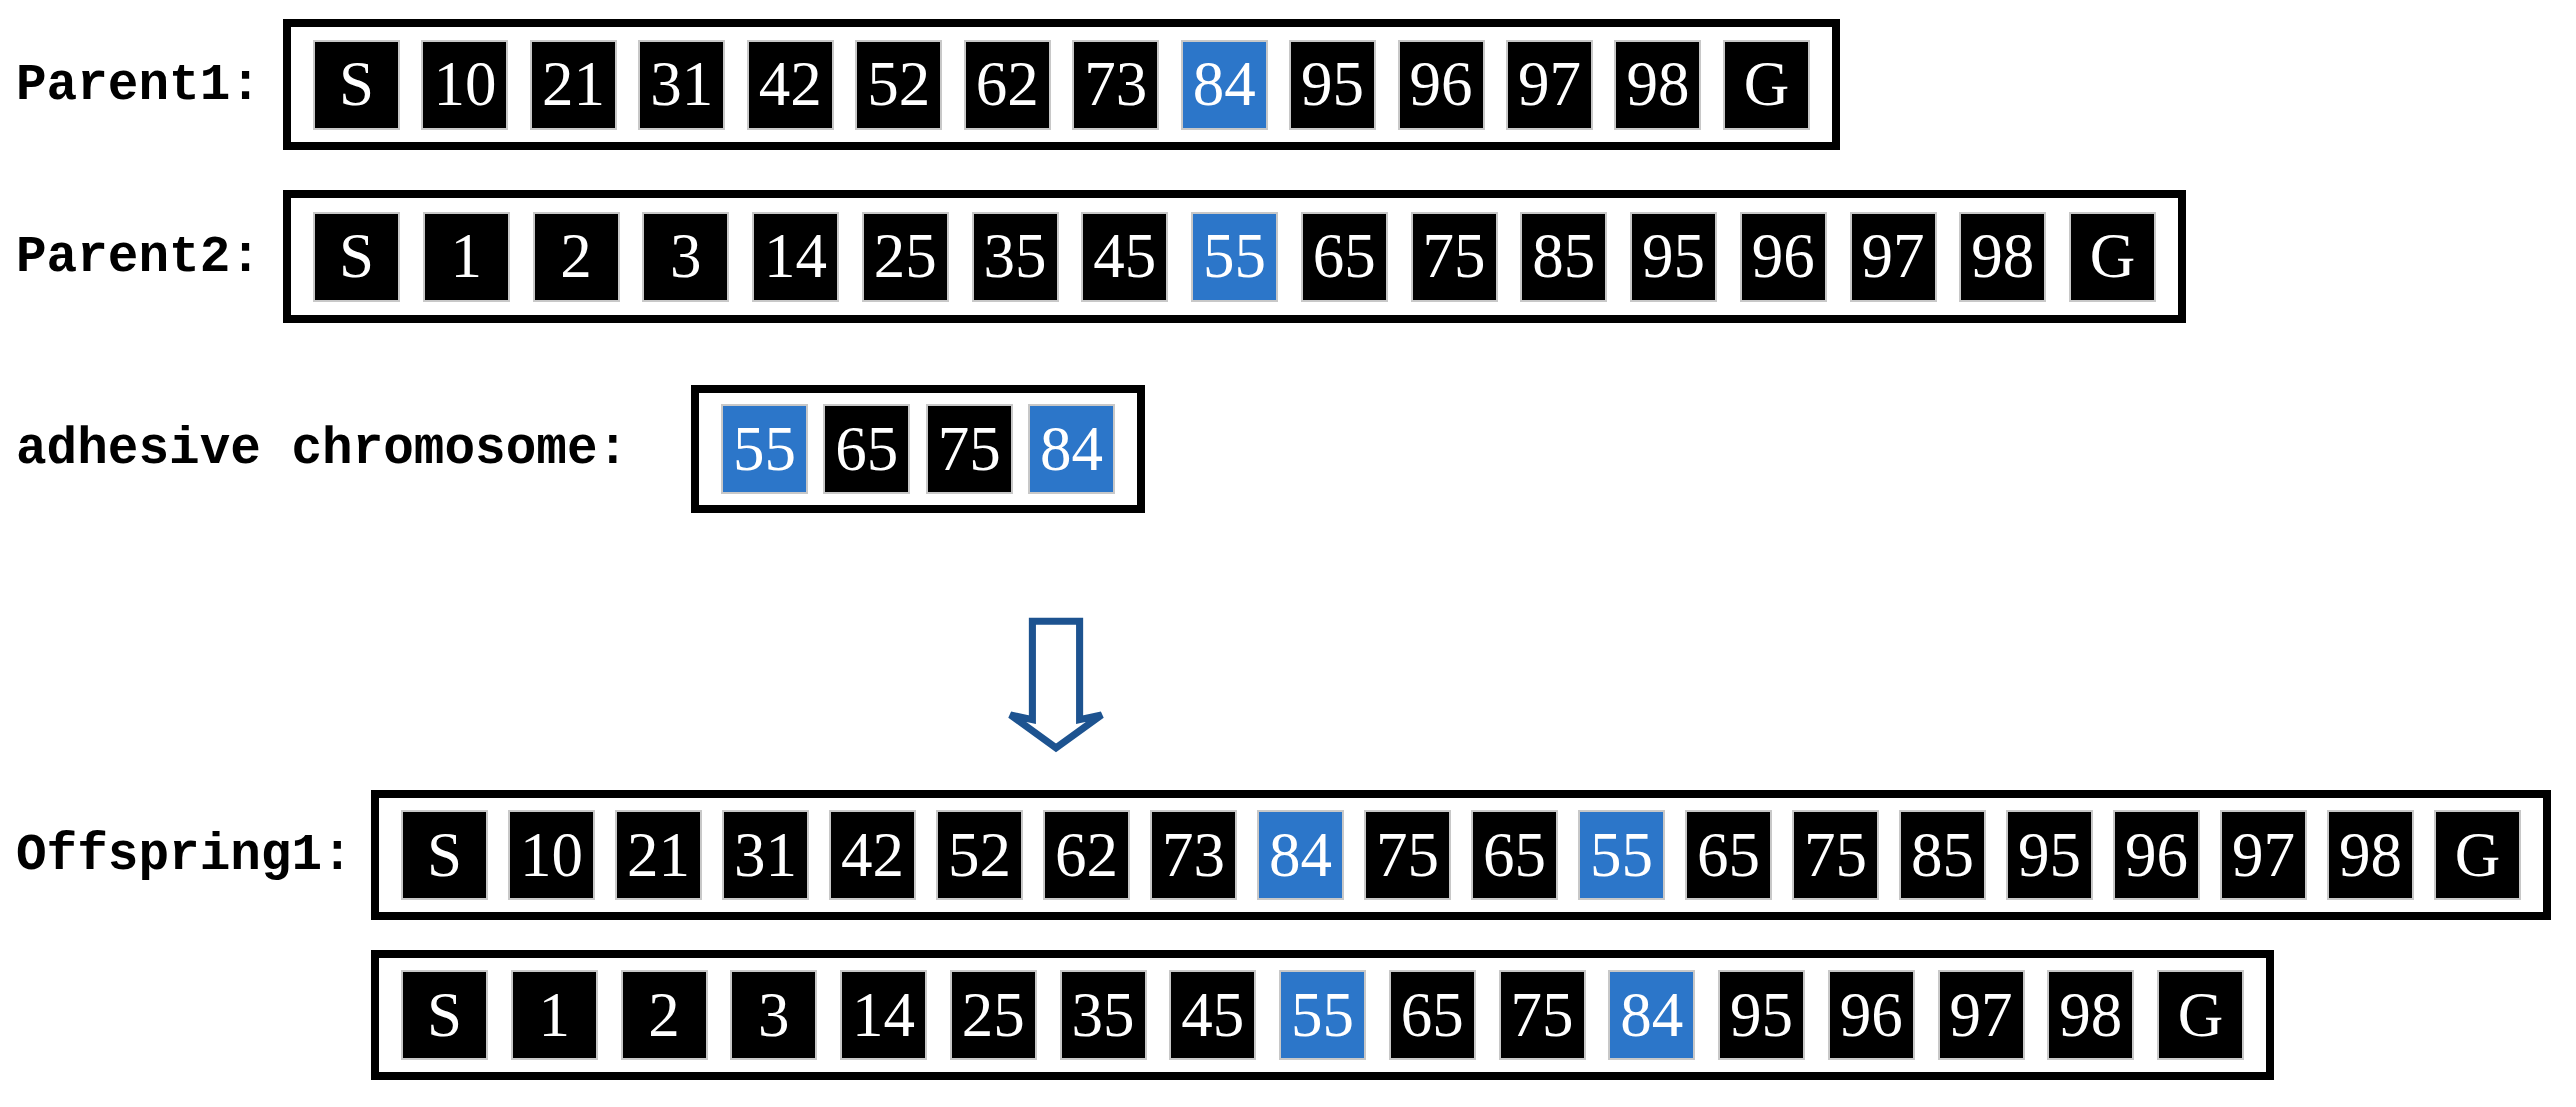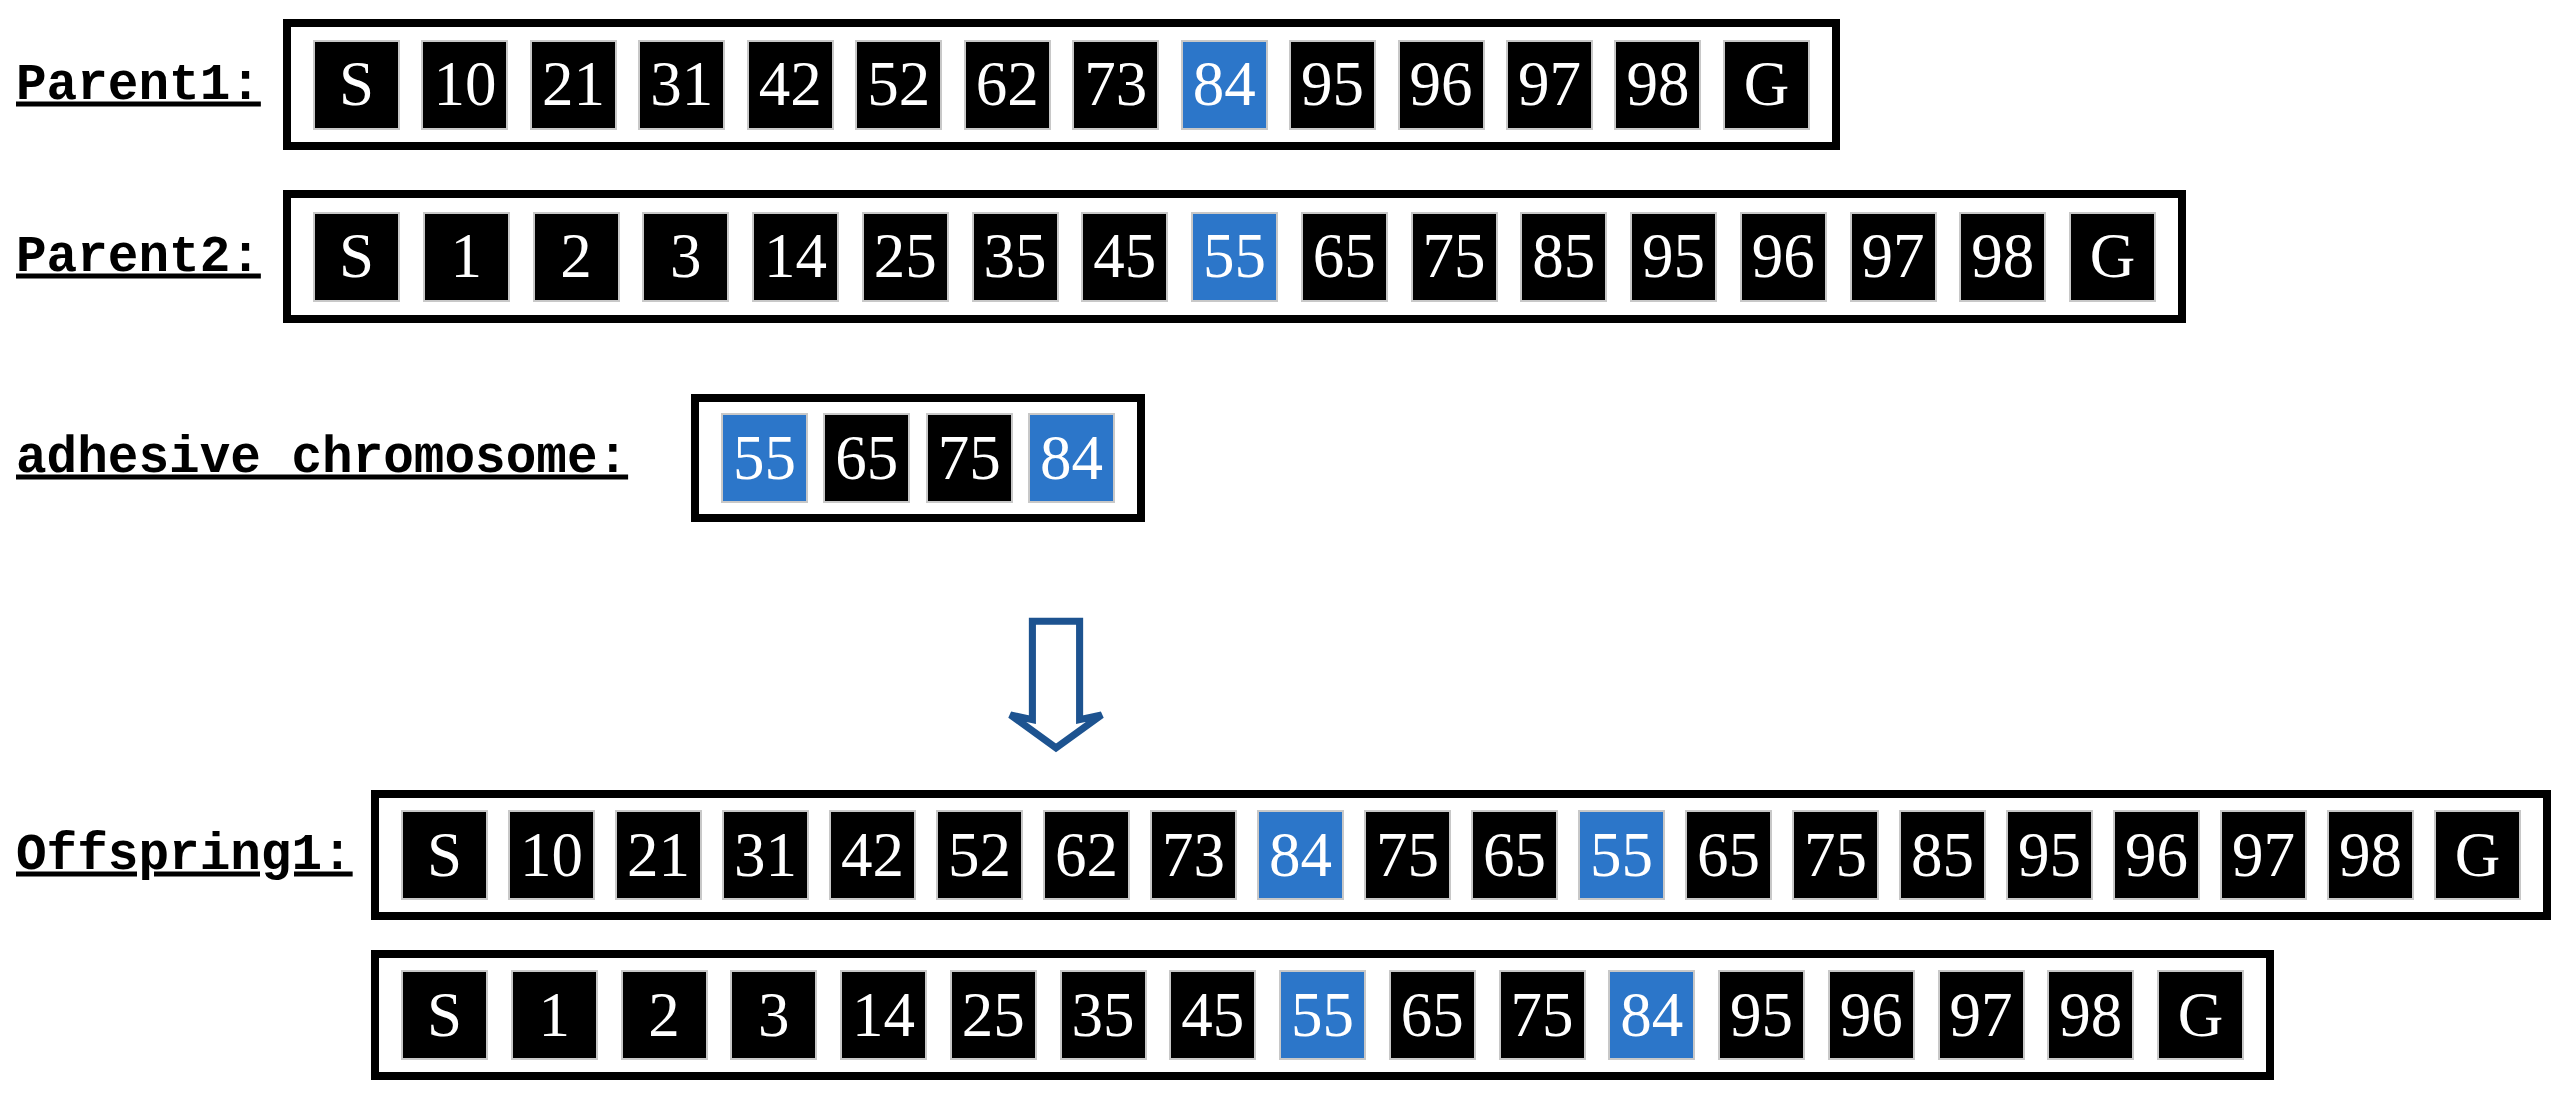--- a/index.html
+++ b/index.html
@@ -26,21 +26,20 @@
   .row-label{
     position:absolute;
     left:16px;top:50%;
     transform:translateY(-50%);
     font-family:"Liberation Mono", monospace;
     font-weight:bold;
     font-size:51px;
     letter-spacing:0px;
     color:var(--label-text);
     white-space:nowrap;
-    text-decoration:underline;
   }
   .chromosome-box{
     position:absolute;
     top:0;height:100%;
     box-sizing:border-box;
     border:8px solid var(--box-border);
     background:#ffffff;
     display:flex;
     align-items:center;
     justify-content:space-between;
@@ -114,21 +113,21 @@
       <span class="gene-cell">75</span>
       <span class="gene-cell">85</span>
       <span class="gene-cell">95</span>
       <span class="gene-cell">96</span>
       <span class="gene-cell">97</span>
       <span class="gene-cell">98</span>
       <span class="gene-cell">G</span>
     </div>
 </div>
 
-<div class="row" style="top:394px;height:128px;">
+<div class="row" style="top:385px;height:128px;">
   <span class="row-label">adhesive chromosome:</span>
   <div class="chromosome-box" style="left:691px;width:454px;">
       <span class="gene-cell hl">55</span>
       <span class="gene-cell">65</span>
       <span class="gene-cell">75</span>
       <span class="gene-cell hl">84</span>
     </div>
 </div>
 
 <svg class="down-arrow" viewBox="0 0 122 172" xmlns="http://www.w3.org/2000/svg">

